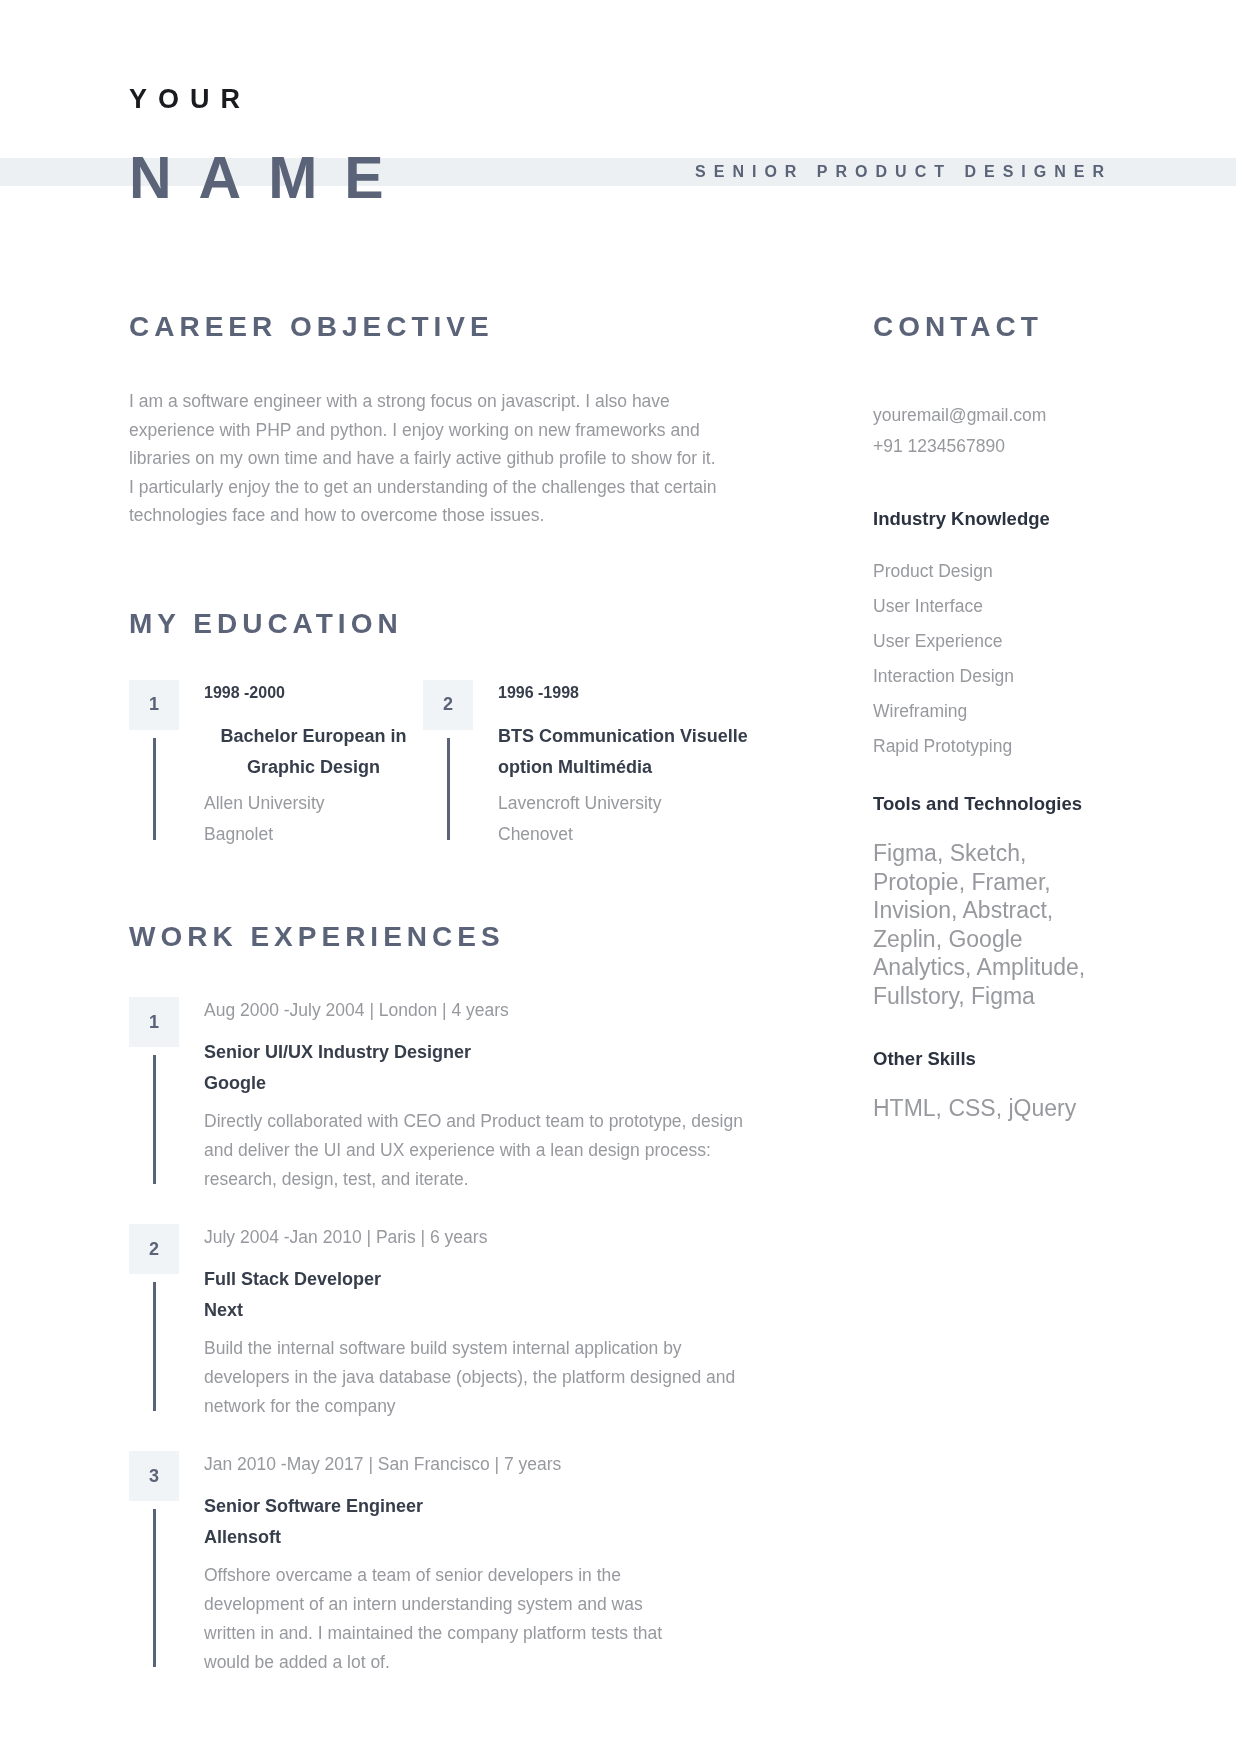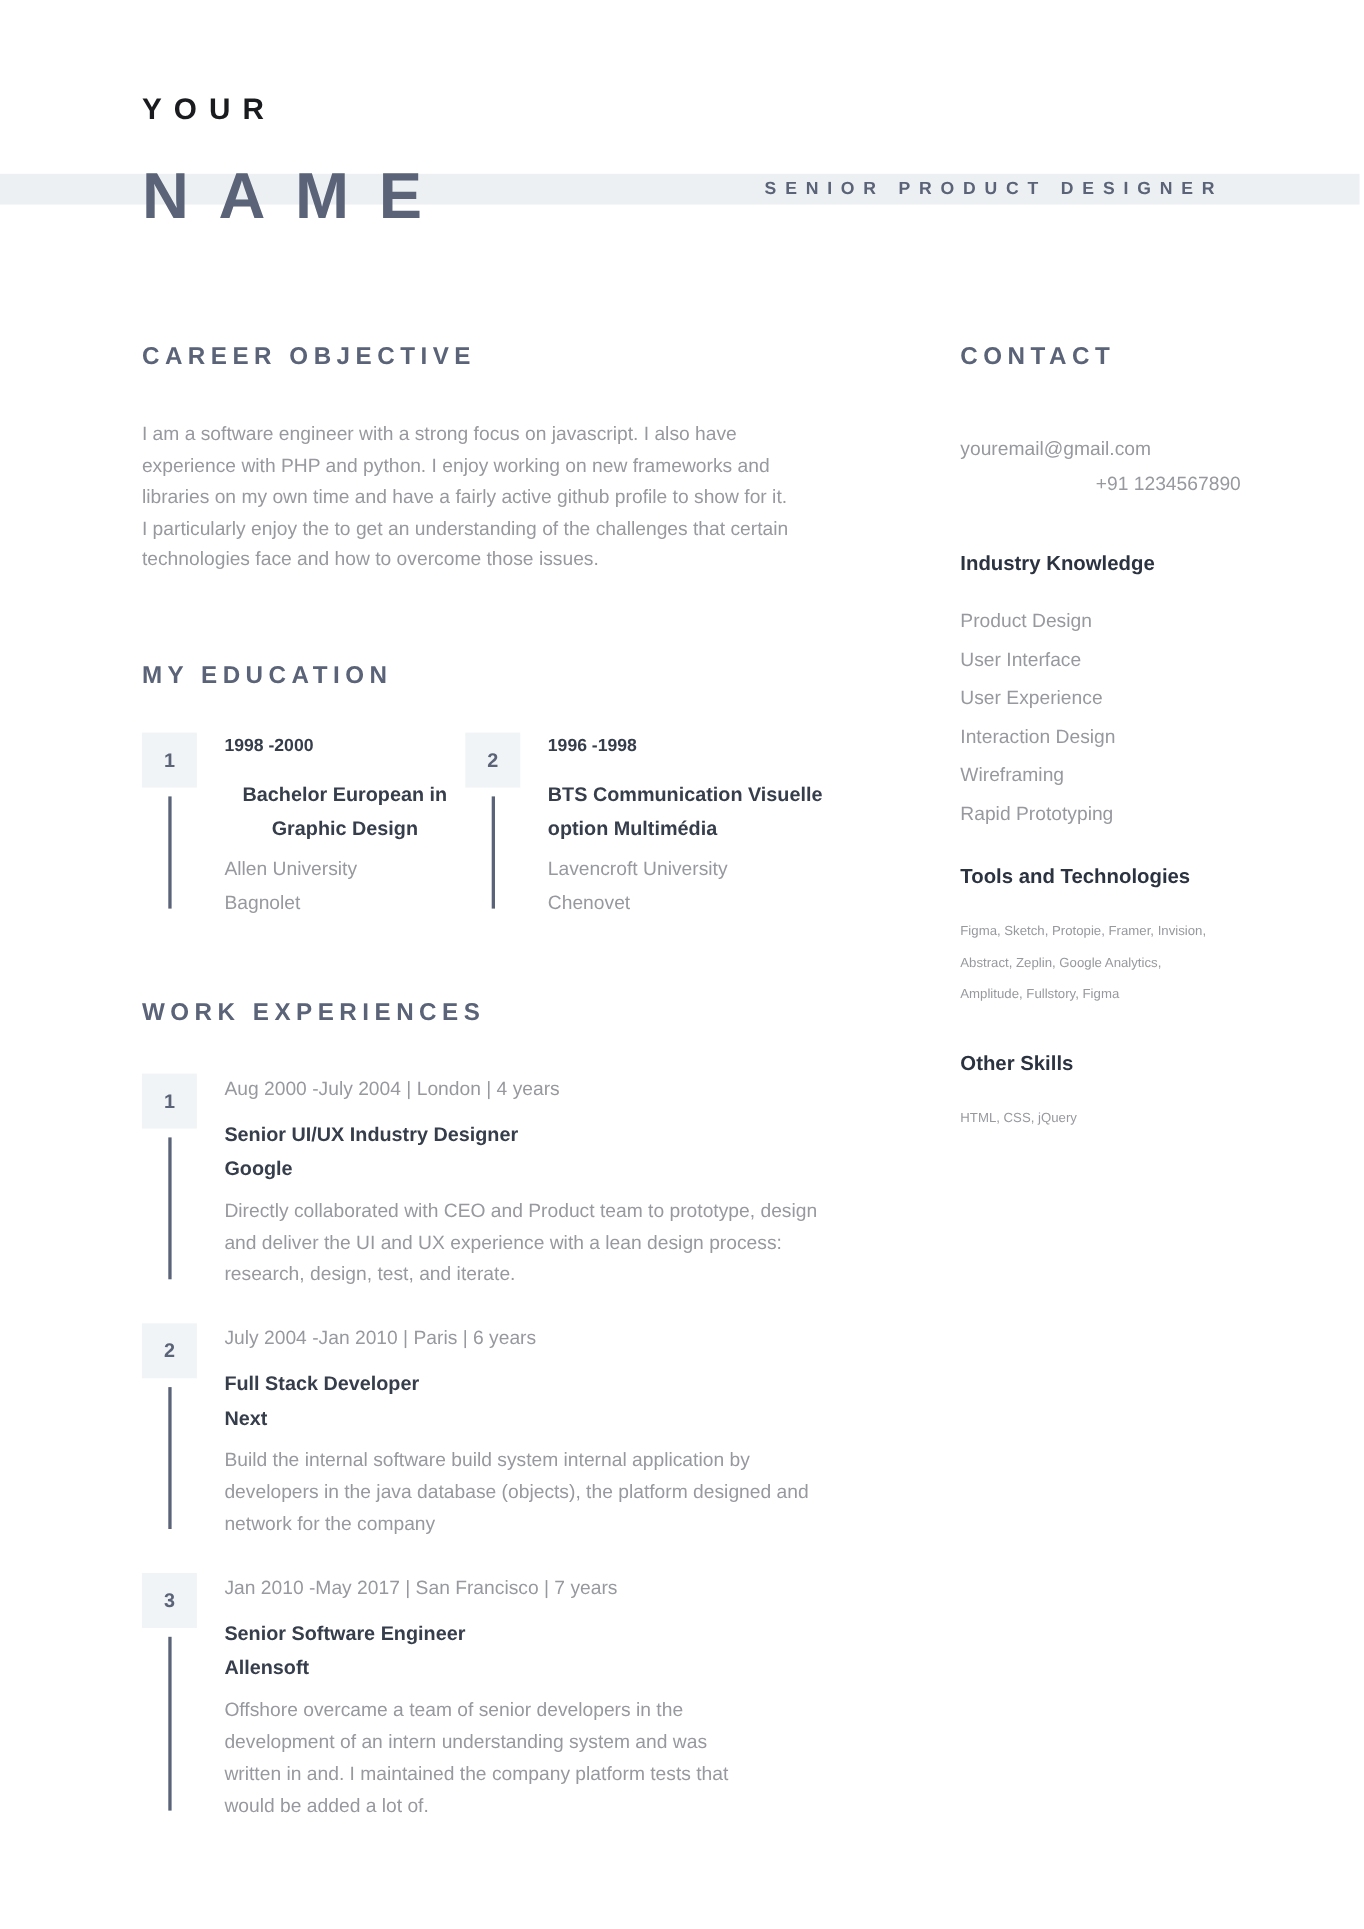--- a/index.html
+++ b/index.html
@@ -23,21 +23,21 @@
   .title-main{position:absolute;left:129px;top:148px;margin:0;font-size:59px;font-weight:700;
     letter-spacing:27px;color:var(--accent);line-height:1.05;}
   .subtitle{position:absolute;right:128px;top:163px;font-size:16px;font-weight:600;
     letter-spacing:8px;color:var(--accent);}
 
   
   .main{display:flex;padding:311px 0 0 129px;}
   .col-left{width:744px;flex-shrink:0;}
   .col-right{width:255px;}
 
-  h2.sec{margin:0;font-size:22px;font-weight:700;letter-spacing:5px;color:var(--accent);line-height:1.15;}
+  h2.sec{margin:0;font-size:28px;font-weight:700;letter-spacing:5px;color:var(--accent);line-height:1.15;}
 
   
   .objective p{margin:44px 0 0;max-width:596px;font-size:17.5px;line-height:28.5px;color:var(--text-gray);}
 
   
   .timeline-item{display:flex;align-items:stretch;}
   .tl-rail{width:50px;flex-shrink:0;display:flex;flex-direction:column;align-items:center;}
   .tl-badge{width:50px;height:50px;background:var(--badge-bg);color:var(--accent);
     font-weight:700;font-size:18px;display:flex;align-items:center;justify-content:center;}
   .tl-line{width:3px;flex:1;background:var(--accent);margin-top:8px;margin-bottom:10px;min-height:40px;}
@@ -60,28 +60,28 @@
   .work-items{margin-top:44px;}
   .work-item + .work-item{margin-top:30px;}
   .work-meta{font-size:17.5px;color:var(--text-gray);line-height:22px;}
   .work-title{margin-top:20px;font-size:18px;font-weight:700;color:var(--text-dark);line-height:22px;}
   .work-company{margin-top:9px;font-size:18px;font-weight:700;color:var(--text-dark);line-height:22px;}
   .work-desc{margin-top:13px;max-width:545px;font-size:17.5px;color:var(--text-gray);line-height:29px;}
   .work-desc.narrow{max-width:470px;}
 
   
   .contact-email{margin-top:61px;font-size:17.5px;color:var(--text-gray);line-height:22px;}
-  .contact-phone{margin-top:9px;font-size:17.5px;color:var(--text-gray);line-height:22px;text-align:right;}
+  .contact-phone{margin-top:9px;font-size:17.5px;color:var(--text-gray);line-height:22px;}
   .skill-group h3{margin:0;font-size:18.5px;font-weight:700;color:var(--heading-dark);line-height:22px;}
   .skill-group.g1{margin-top:51px;}
   .skill-group.g2{margin-top:29px;}
   .skill-group.g3{margin-top:38px;}
   .skill-list{list-style:none;margin:24px 0 0;padding:0;}
   .skill-list li{font-size:17.5px;color:var(--text-gray);line-height:35px;}
-  .skill-text{margin:24px 0 0;max-width:230px;font-size:12px;color:var(--text-gray);line-height:28.5px;}
+  .skill-text{margin:24px 0 0;max-width:230px;font-size:23px;color:var(--text-gray);line-height:28.5px;}
 </style>
 </head>
 <body>
 
 <div class="page">
 
   <div class="title-top">YOUR</div>
   <div class="band"></div>
   <h1 class="title-main">NAME</h1>
   <div class="subtitle">SENIOR PRODUCT DESIGNER</div>

